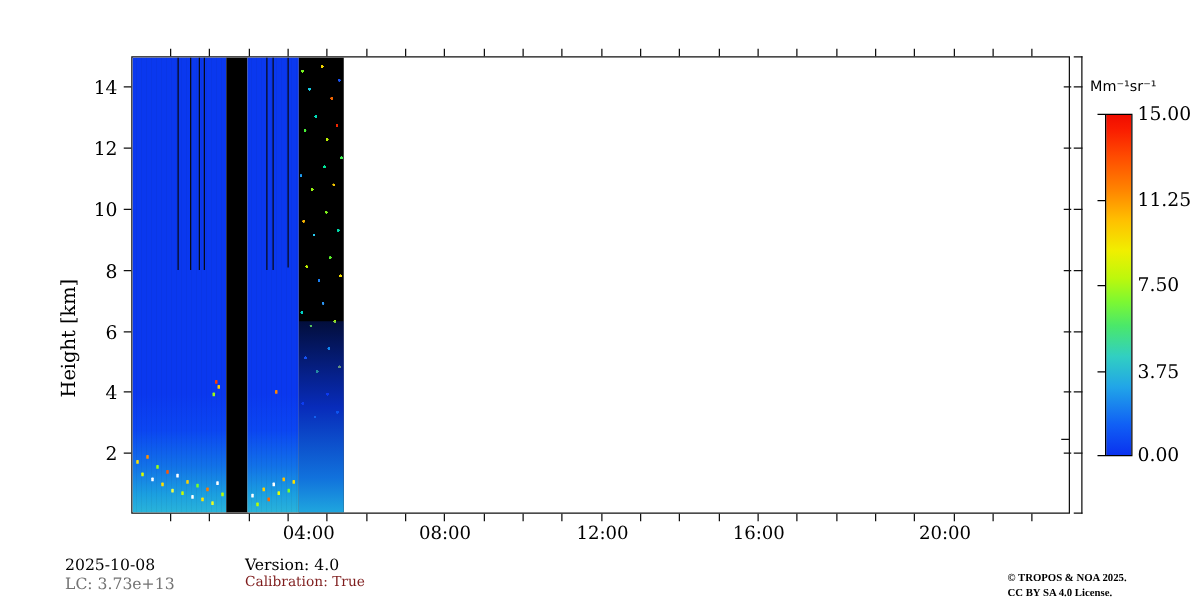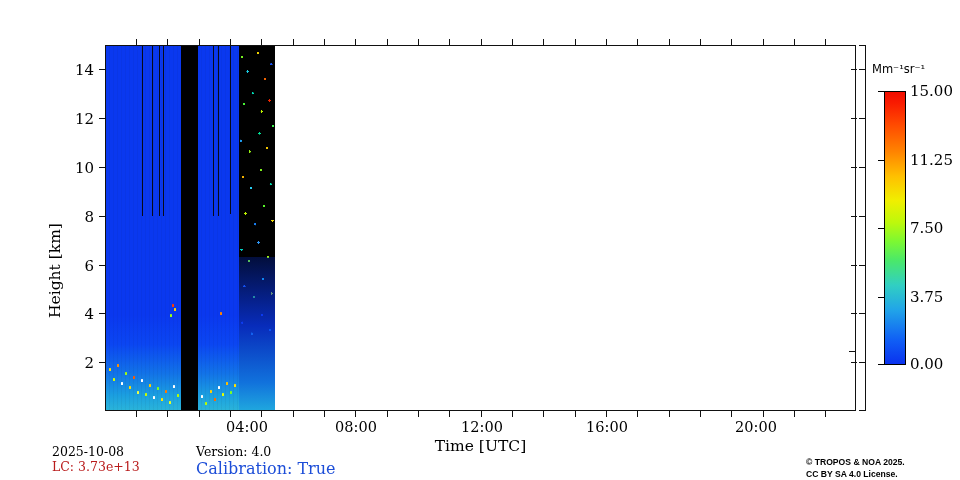--- a/index.html
+++ b/index.html
@@ -169,33 +169,33 @@
     position: absolute; left: 872px; top: 62px;
     font-size: 11.5px; color: #000; white-space: nowrap;
     font-family: "DejaVu Sans", sans-serif;
   }
 
   
   .rtick { position: absolute; left: 856px; width: 7px; height: 1.4px; background: #111; }
 
   
   .footer-l1 { position: absolute; left: 52px; top: 444px; font-size: 12.5px; color: #000; }
-  .footer-l2 { position: absolute; left: 52px; top: 459px; font-size: 12.5px; color: #b91c1c; }
+  .footer-l2 { position: absolute; left: 52px; top: 459px; font-size: 12.5px; color: #737373; }
   .footer-c1 { position: absolute; left: 196px; top: 444px; font-size: 12.5px; color: #000; }
-  .footer-c2 { position: absolute; left: 196px; top: 459px; font-size: 16px; color: #1d4ed8; }
+  .footer-c2 { position: absolute; left: 196px; top: 459px; font-size: 11px; color: #7f1d1d; }
 
   .prelim {
     position: absolute; left: 694px; top: 444px;
     font-size: 13px; font-weight: bold; color: #e8262a;
     font-family: "DejaVu Serif", serif; line-height: 1.18;
   }
   .copy {
     position: absolute; left: 806px; top: 457px;
     font-size: 8.6px; font-weight: bold; color: #000;
-    font-family: Liberation Sans, sans-serif; line-height: 1.35;
+    font-family: Liberation Serif, serif; line-height: 1.35;
   }
 
   
   .cc-badge {
     position: absolute; left: 573px; top: 443px;
     width: 74px; height: 30px;
     background: #000;
     border-radius: 2px;
     overflow: hidden;
   }
@@ -360,21 +360,20 @@
   </div>
 
   <div class="ytlabel" style="left:76px;  top:363px; width:18px;">2</div>
   <div class="ytlabel" style="left:76px;  top:314px; width:18px;">4</div>
   <div class="ytlabel" style="left:76px;  top:266px; width:18px;">6</div>
   <div class="ytlabel" style="left:76px;  top:217px; width:18px;">8</div>
   <div class="ytlabel" style="left:67px;  top:168px; width:27px;">10</div>
   <div class="ytlabel" style="left:67px;  top:119px; width:27px;">12</div>
   <div class="ytlabel" style="left:67px;  top:70px;  width:27px;">14</div>
 
-  <div class="xlabel">Time [UTC]</div>
   <div style="position:absolute; left:0; top:0;">
     <div class="ylabel" style="left:46px; top:318px;">Height [km]</div>
   </div>
 
   <div class="cbar-spine"></div>
   <div class="rtick" style="left:859px; top:69px;  width:7px;"></div>
   <div class="rtick" style="left:859px; top:118px; width:7px;"></div>
   <div class="rtick" style="left:859px; top:167px; width:7px;"></div>
   <div class="rtick" style="left:859px; top:216px; width:7px;"></div>
   <div class="rtick" style="left:859px; top:265px; width:7px;"></div>

